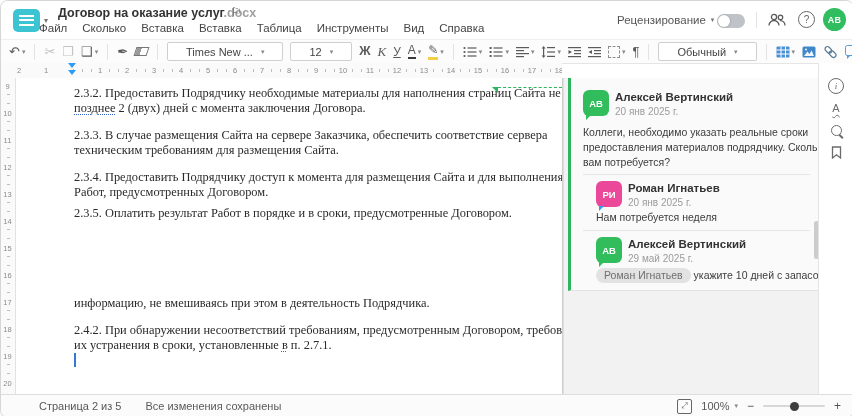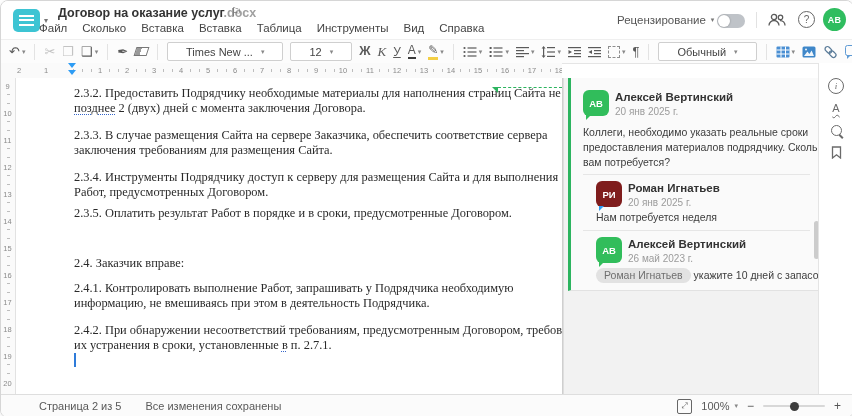--- a/index.html
+++ b/index.html
@@ -65,21 +65,21 @@
   .cursor{position:absolute;left:58px;top:275px;width:2px;height:14px;background:#2f7bd9;}
   .anchor-line{position:absolute;top:9px;left:482px;width:64px;border-top:1.5px dashed #2cb45f;}
   .anchor-tri{position:absolute;top:9px;left:476px;width:0;height:0;border-top:6px solid #2cb45f;border-left:6px solid transparent;}
 
   
   .panel{position:absolute;left:562px;top:77px;width:256px;bottom:23px;background:#f2f2f2;border-left:1px solid #dedede;}
   .thread{position:absolute;left:4px;top:0;right:2px;height:212px;background:#fafafa;border-left:3px solid #2cb45f;border-bottom:1px solid #e2e2e2;}
   .cav{position:absolute;width:26px;height:26px;border-radius:6px;color:#fff;font-size:9.5px;font-weight:bold;display:flex;align-items:center;justify-content:center;}
   .cav::after{content:'';position:absolute;left:3px;bottom:-4px;width:0;height:0;border-top:5px solid;border-right:5px solid transparent;border-top-color:inherit;}
   .cav.green{background:#31bd5b;border-top-color:#31bd5b;}
-  .cav.blue{background:#7f1d1d;border-top-color:#2e9cf4;}
+  .cav.blue{background:#ec4899;border-top-color:#2e9cf4;}
   .cname{position:absolute;font-size:11.5px;font-weight:bold;color:#333;white-space:nowrap;}
   .cdate{position:absolute;font-size:10px;color:#9b9b9b;white-space:nowrap;}
   .cline{position:absolute;font-size:10.5px;color:#3c3c3c;white-space:nowrap;line-height:15px;}
   .cdiv{position:absolute;left:12px;right:8px;height:1px;background:#e6e6e6;}
   .chip{display:inline-block;background:#e2e2e2;color:#6f6f6f;border-radius:9px;padding:1px 8px;font-size:10.5px;line-height:13px;}
   .scroll{position:absolute;right:1px;top:143px;width:5px;height:38px;border-radius:3px;background:#cccccc;}
 
   
   .rail{position:absolute;right:0;top:62px;width:34px;bottom:23px;background:#fff;border-left:1px solid #e4e4e4;display:flex;flex-direction:column;align-items:center;padding-top:15px;gap:9px;}
   .info{width:14px;height:14px;border:1.3px solid #6b6b6b;border-radius:50%;font-size:9px;color:#6b6b6b;font-family:"Liberation Serif",serif;font-style:italic;display:flex;align-items:center;justify-content:center;}
@@ -338,26 +338,24 @@
       <span class="vnum" style="top: 224px;">17</span>
       <span class="vnum" style="top: 251px;">18</span>
       <span class="vnum" style="top: 278px;">19</span>
       <span class="vnum" style="top: 305px;">20</span>
     </div>
 
   <div class="page">
     <div class="dl" style="top:8px;">2.3.2. Предоставить Подрядчику необходимые материалы для наполнения страниц Сайта не</div>
     <div class="dl" style="top:23px;"><span class="spell">позднее</span><span> 2 (двух) дней с момента заключения Договора.</span></div>
     <div class="dl" style="top:50px;">2.3.3. В случае размещения Сайта на сервере Заказчика, обеспечить соответствие сервера</div>
-    <div class="dl" style="top:65px;">заключения требованиям для размещения Сайта.</div>
-    <div class="dl" style="top:92px;">2.3.4. Инструменты Подрядчику доступ к серверу для размещения Сайта и для выполнения</div>
+    <div class="dl" style="top:65px;">техническим требованиям для размещения Сайта.</div>
+    <div class="dl" style="top:92px;">2.3.4. Предоставить Подрядчику доступ к момента для размещения Сайта и для выполнения</div>
     <div class="dl" style="top:107px;">Работ, предусмотренных Договором.</div>
     <div class="dl" style="top:128px;">2.3.5. Оплатить результат Работ в порядке и в сроки, предусмотренные Договором.</div>
-    <div class="dl" style="top:178px;">2.4. Заказчик вправе:</div>
-    <div class="dl" style="top:203px;">2.4.1. Контролировать выполнение Работ, запрашивать у Подрядчика необходимую</div>
     <div class="dl" style="top:218px;">информацию, не вмешиваясь при этом в деятельность Подрядчика.</div>
     <div class="dl" style="top:245px;">2.4.2. При обнаружении несоответствий требованиям, предусмотренным Договором, требовать</div>
     <div class="dl" style="top:260px;"><span>их устранения в сроки, установленные </span><span class="spell">в</span><span> п. 2.7.1.</span></div>
     <div class="cursor"></div>
     <div class="anchor-tri"></div>
     <div class="anchor-line"></div>
   </div>
 
   <div class="panel">
     <div class="thread">
@@ -371,21 +369,21 @@
       <div class="cdiv" style="top:96px;"></div>
 
       <div class="cav blue" style="left:25px;top:103px;">РИ</div>
       <div class="cname" style="left:57px;top:104px;">Роман Игнатьев</div>
       <div class="cdate" style="left:57px;top:119px;">20 янв 2025 г.</div>
       <div class="cline" style="left:25px;top:132px;">Нам потребуется неделя</div>
       <div class="cdiv" style="top:152px;"></div>
 
       <div class="cav green" style="left:25px;top:159px;">АВ</div>
       <div class="cname" style="left:57px;top:160px;">Алексей Вертинский</div>
-      <div class="cdate" style="left:57px;top:175px;">26 май 2023 г.</div>
+      <div class="cdate" style="left:57px;top:175px;">29 май 2025 г.</div>
       <div class="cline" style="left:25px;top:190px;"><span class="chip">Роман Игнатьев</span><span> укажите 10 дней с запасом</span></div>
     </div>
     <div class="scroll"></div>
   </div>
 
   <div class="rail">
     <span class="info">i</span>
     <span class="spellico">А</span>
     <span class="search"></span>
     <span>

